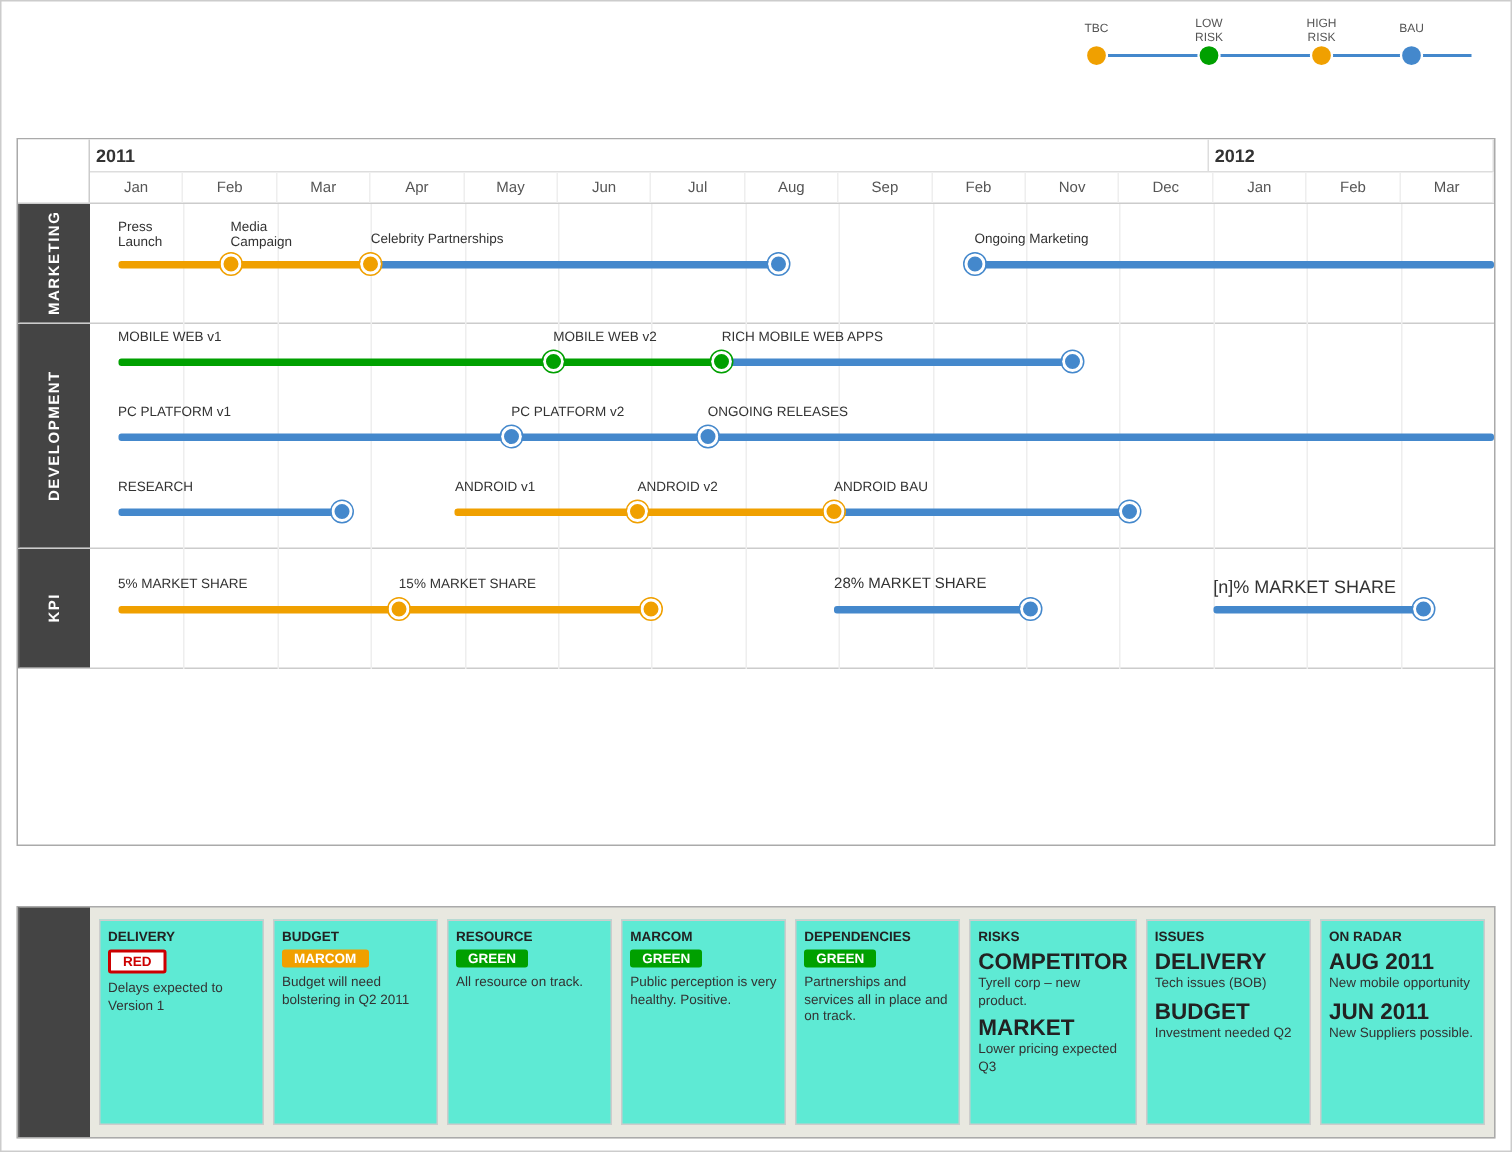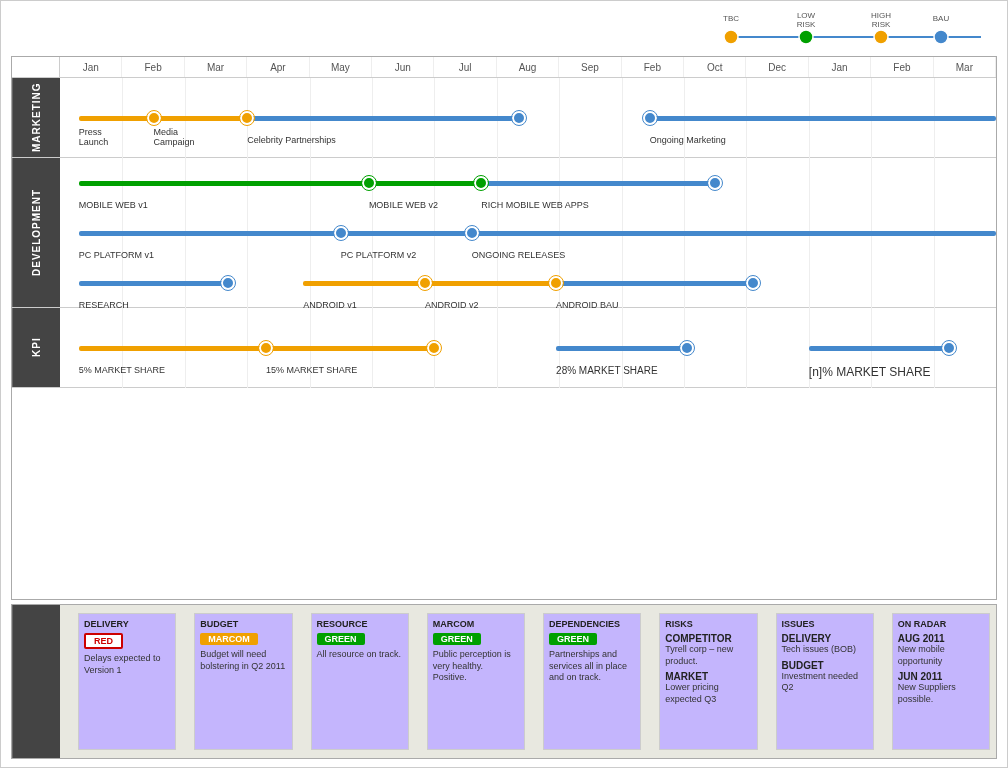--- a/index.html
+++ b/index.html
@@ -12,20 +12,21 @@
       font-size: 11px;
     }
 
     .page {
       width: 1008px;
       height: 768px;
       background: #fff;
       border: 1px solid #ccc;
       display: flex;
       flex-direction: column;
+      gap: 36px;
     }
 
     
     .header {
       display: flex;
       align-items: center;
       padding: 8px 16px;
       position: relative;
       height: 55px;
     }
@@ -158,21 +159,20 @@
       height: 14px;
       border-radius: 50%;
       border: 2px solid #fff;
       transform: translate(-50%, -50%);
     }
     .bar-label {
       position: absolute;
       font-size: 9px;
       color: #333;
       white-space: nowrap;
-      margin-top: 39px;
     }
 
     
     .dashboard {
       height: 155px;
       border: 1px solid #aaa;
       margin: 4px 10px 8px 10px;
       display: flex;
       background: #e8e8e0;
     }
@@ -193,26 +193,25 @@
       border-right: 1px solid #666;
     }
     .dashboard-content {
       flex: 1;
       display: flex;
       gap: 6px;
       padding: 8px 6px;
       overflow: hidden;
     }
     .dash-card {
-      background: #c4b5fd;
+      background: #5eead4;
       border: 1px solid #ccc;
       padding: 5px;
       flex: 1;
       font-size: 9px;
-      margin-left: 12px;
     }
     .dash-card-title {
       font-weight: bold;
       font-size: 9px;
       color: #222;
       margin-bottom: 4px;
     }
     .status-badge {
       display: inline-block;
       padding: 1px 8px;
@@ -227,21 +226,21 @@
     .dash-card-text {
       font-size: 9px;
       color: #333;
       line-height: 1.3;
     }
     .dash-subitem {
       margin-bottom: 4px;
     }
     .dash-subitem-title {
       font-weight: bold;
-      font-size: 10px;
+      font-size: 15px;
       color: #222;
     }
     .dash-subitem-text {
       font-size: 9px;
       color: #333;
       line-height: 1.3;
     }
   </style>
 </head>
 <body>
@@ -264,32 +263,36 @@
           <text x="230" y="12" font-size="8" text-anchor="middle" fill="#555">BAU</text>
           <circle cx="230" cy="28" r="7" fill="#4488cc" stroke="white" stroke-width="1.5"></circle>
         </svg>
       </div>
   </div>
 
   <div class="timeline-area">
     <div class="timeline-header">
       <div class="row-label-space"></div>
       <div class="years-months">
+        <div class="years-row" id="years-row">
+            <div class="year-cell" style="flex: 12 1 0%;">2011</div>
+            <div class="year-cell" style="flex: 3 1 0%;">2012</div>
+          </div>
         <div class="months-row" id="months-row">
             <div class="month-cell">Jan</div>
             <div class="month-cell">Feb</div>
             <div class="month-cell">Mar</div>
             <div class="month-cell">Apr</div>
             <div class="month-cell">May</div>
             <div class="month-cell">Jun</div>
             <div class="month-cell">Jul</div>
             <div class="month-cell">Aug</div>
             <div class="month-cell">Sep</div>
             <div class="month-cell">Feb</div>
-            <div class="month-cell">Oct</div>
+            <div class="month-cell">Nov</div>
             <div class="month-cell">Dec</div>
             <div class="month-cell">Jan</div>
             <div class="month-cell">Feb</div>
             <div class="month-cell">Mar</div>
           </div>
       </div>
     </div>
     <div class="swimlanes" id="swimlanes-container">
         <div class="swimlane" style="height: 80px;">
           <div class="swimlane-label">MARKETING</div>

